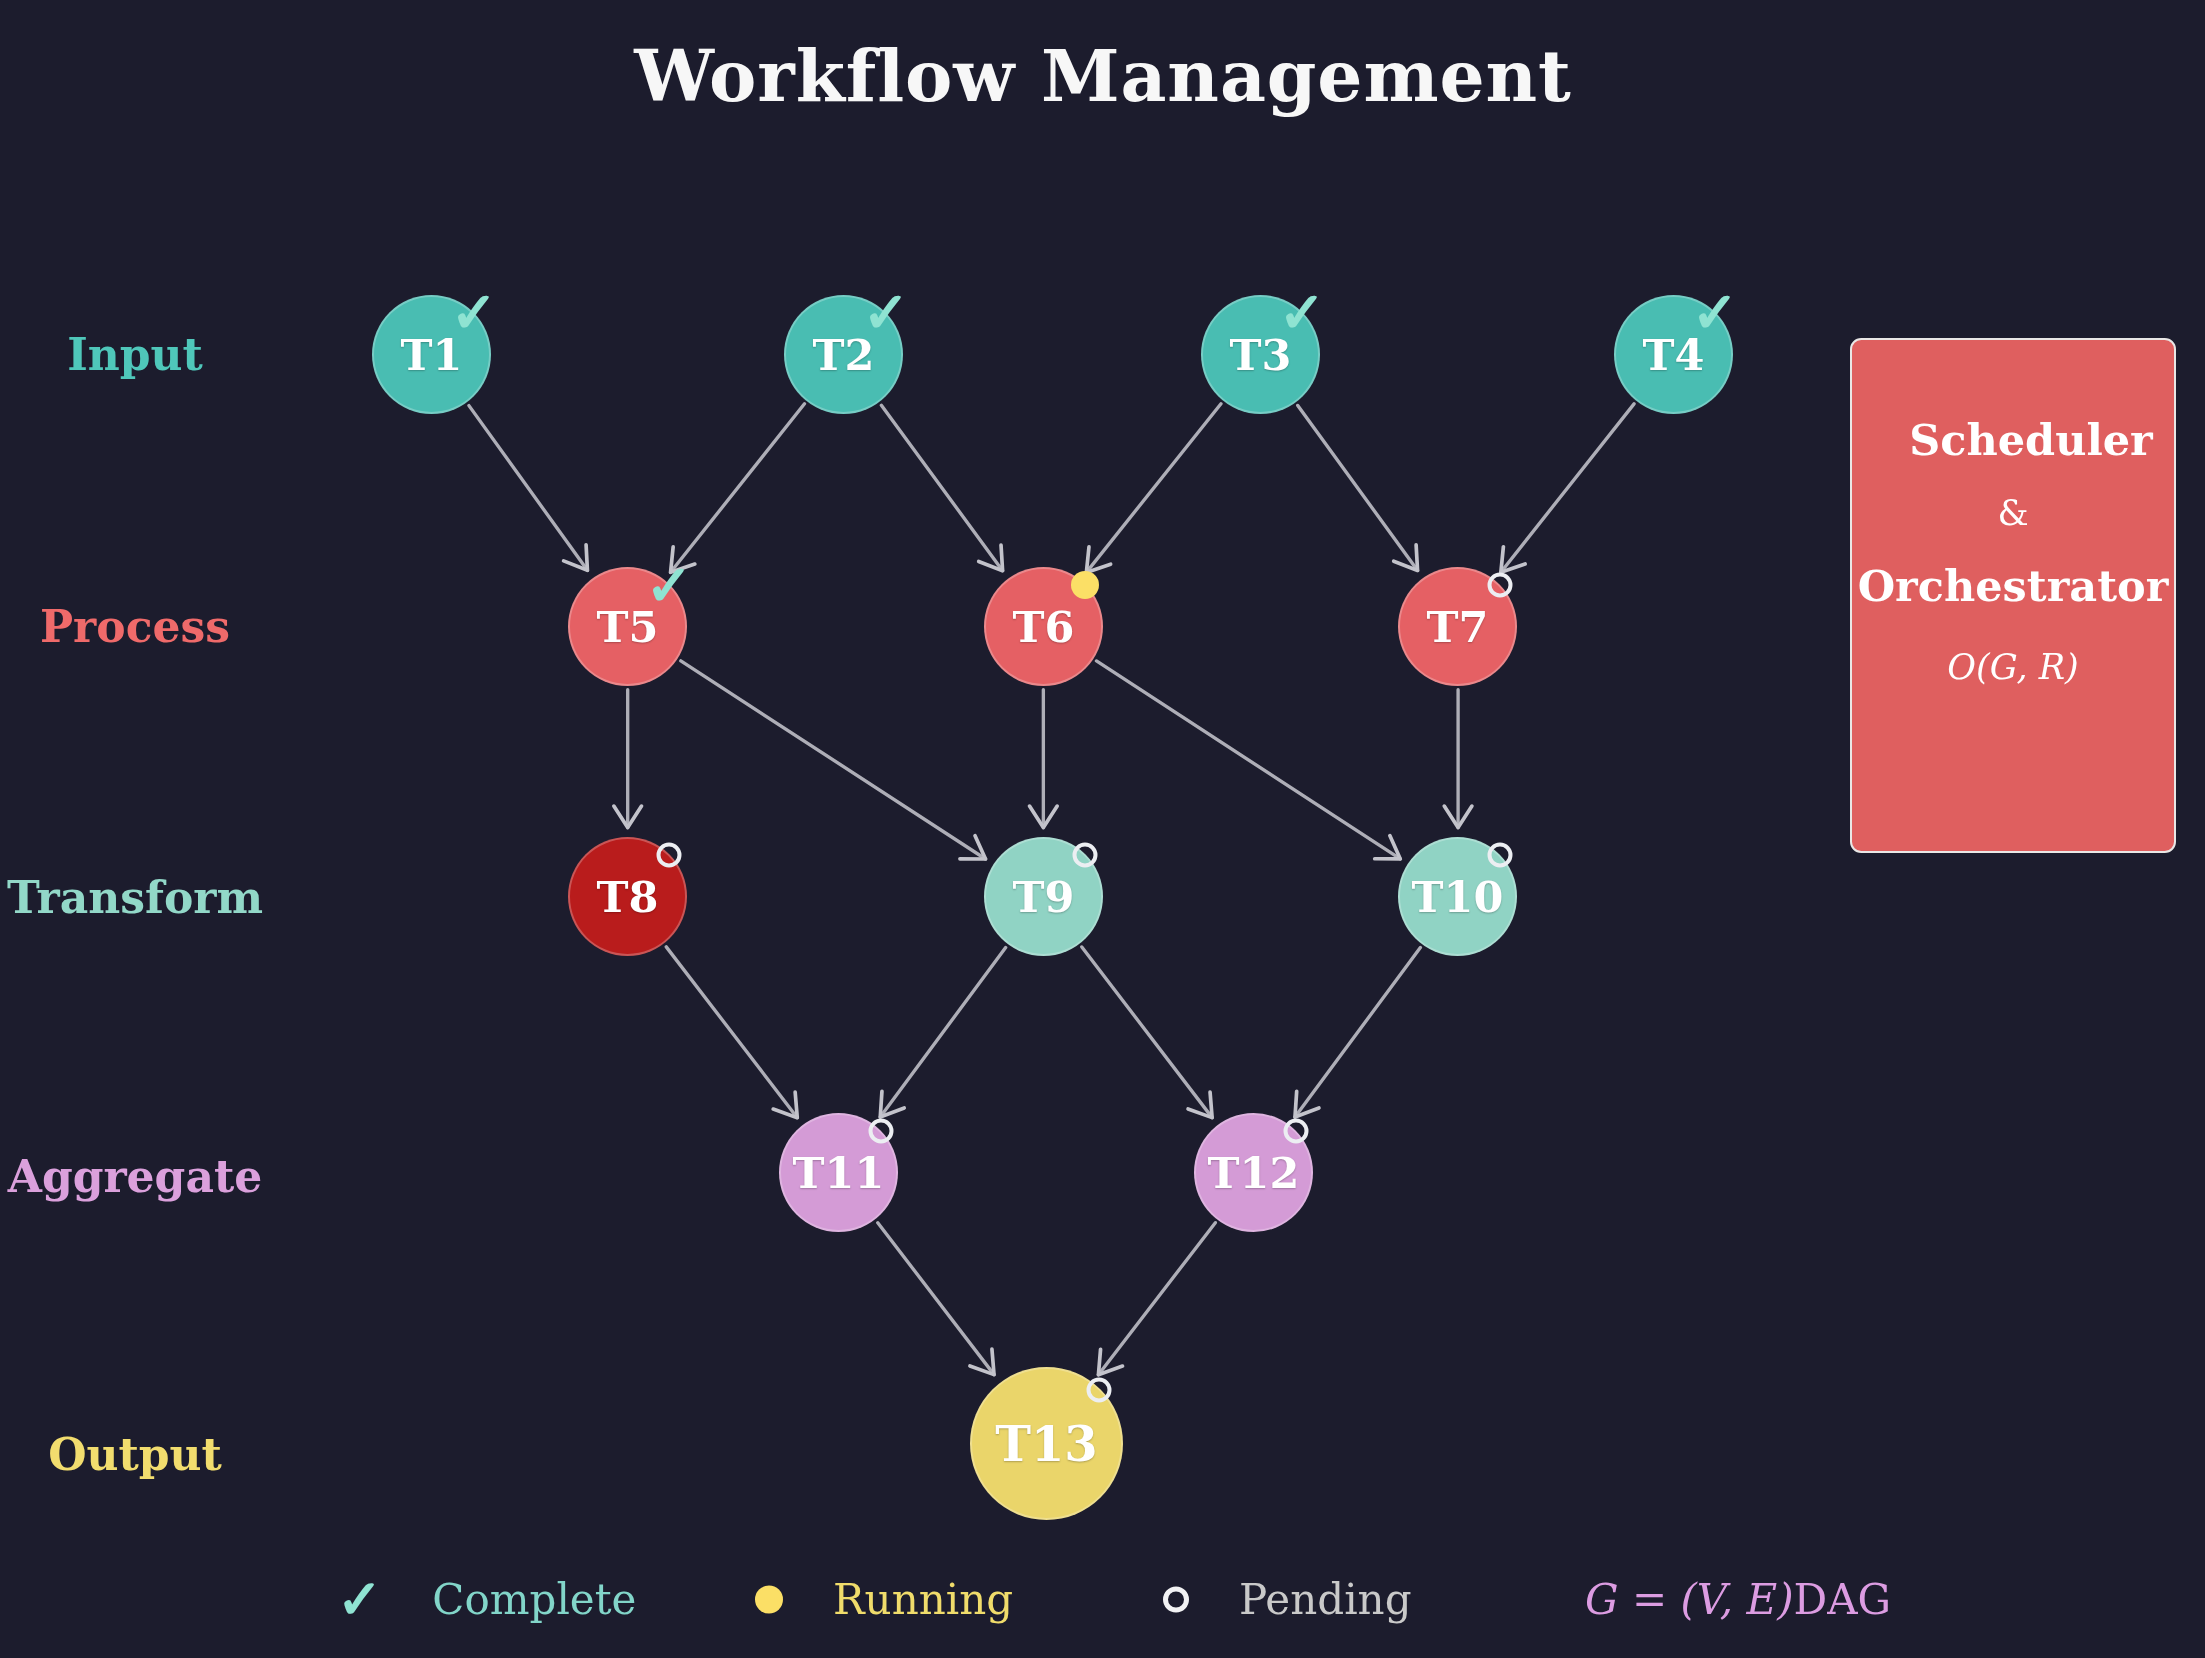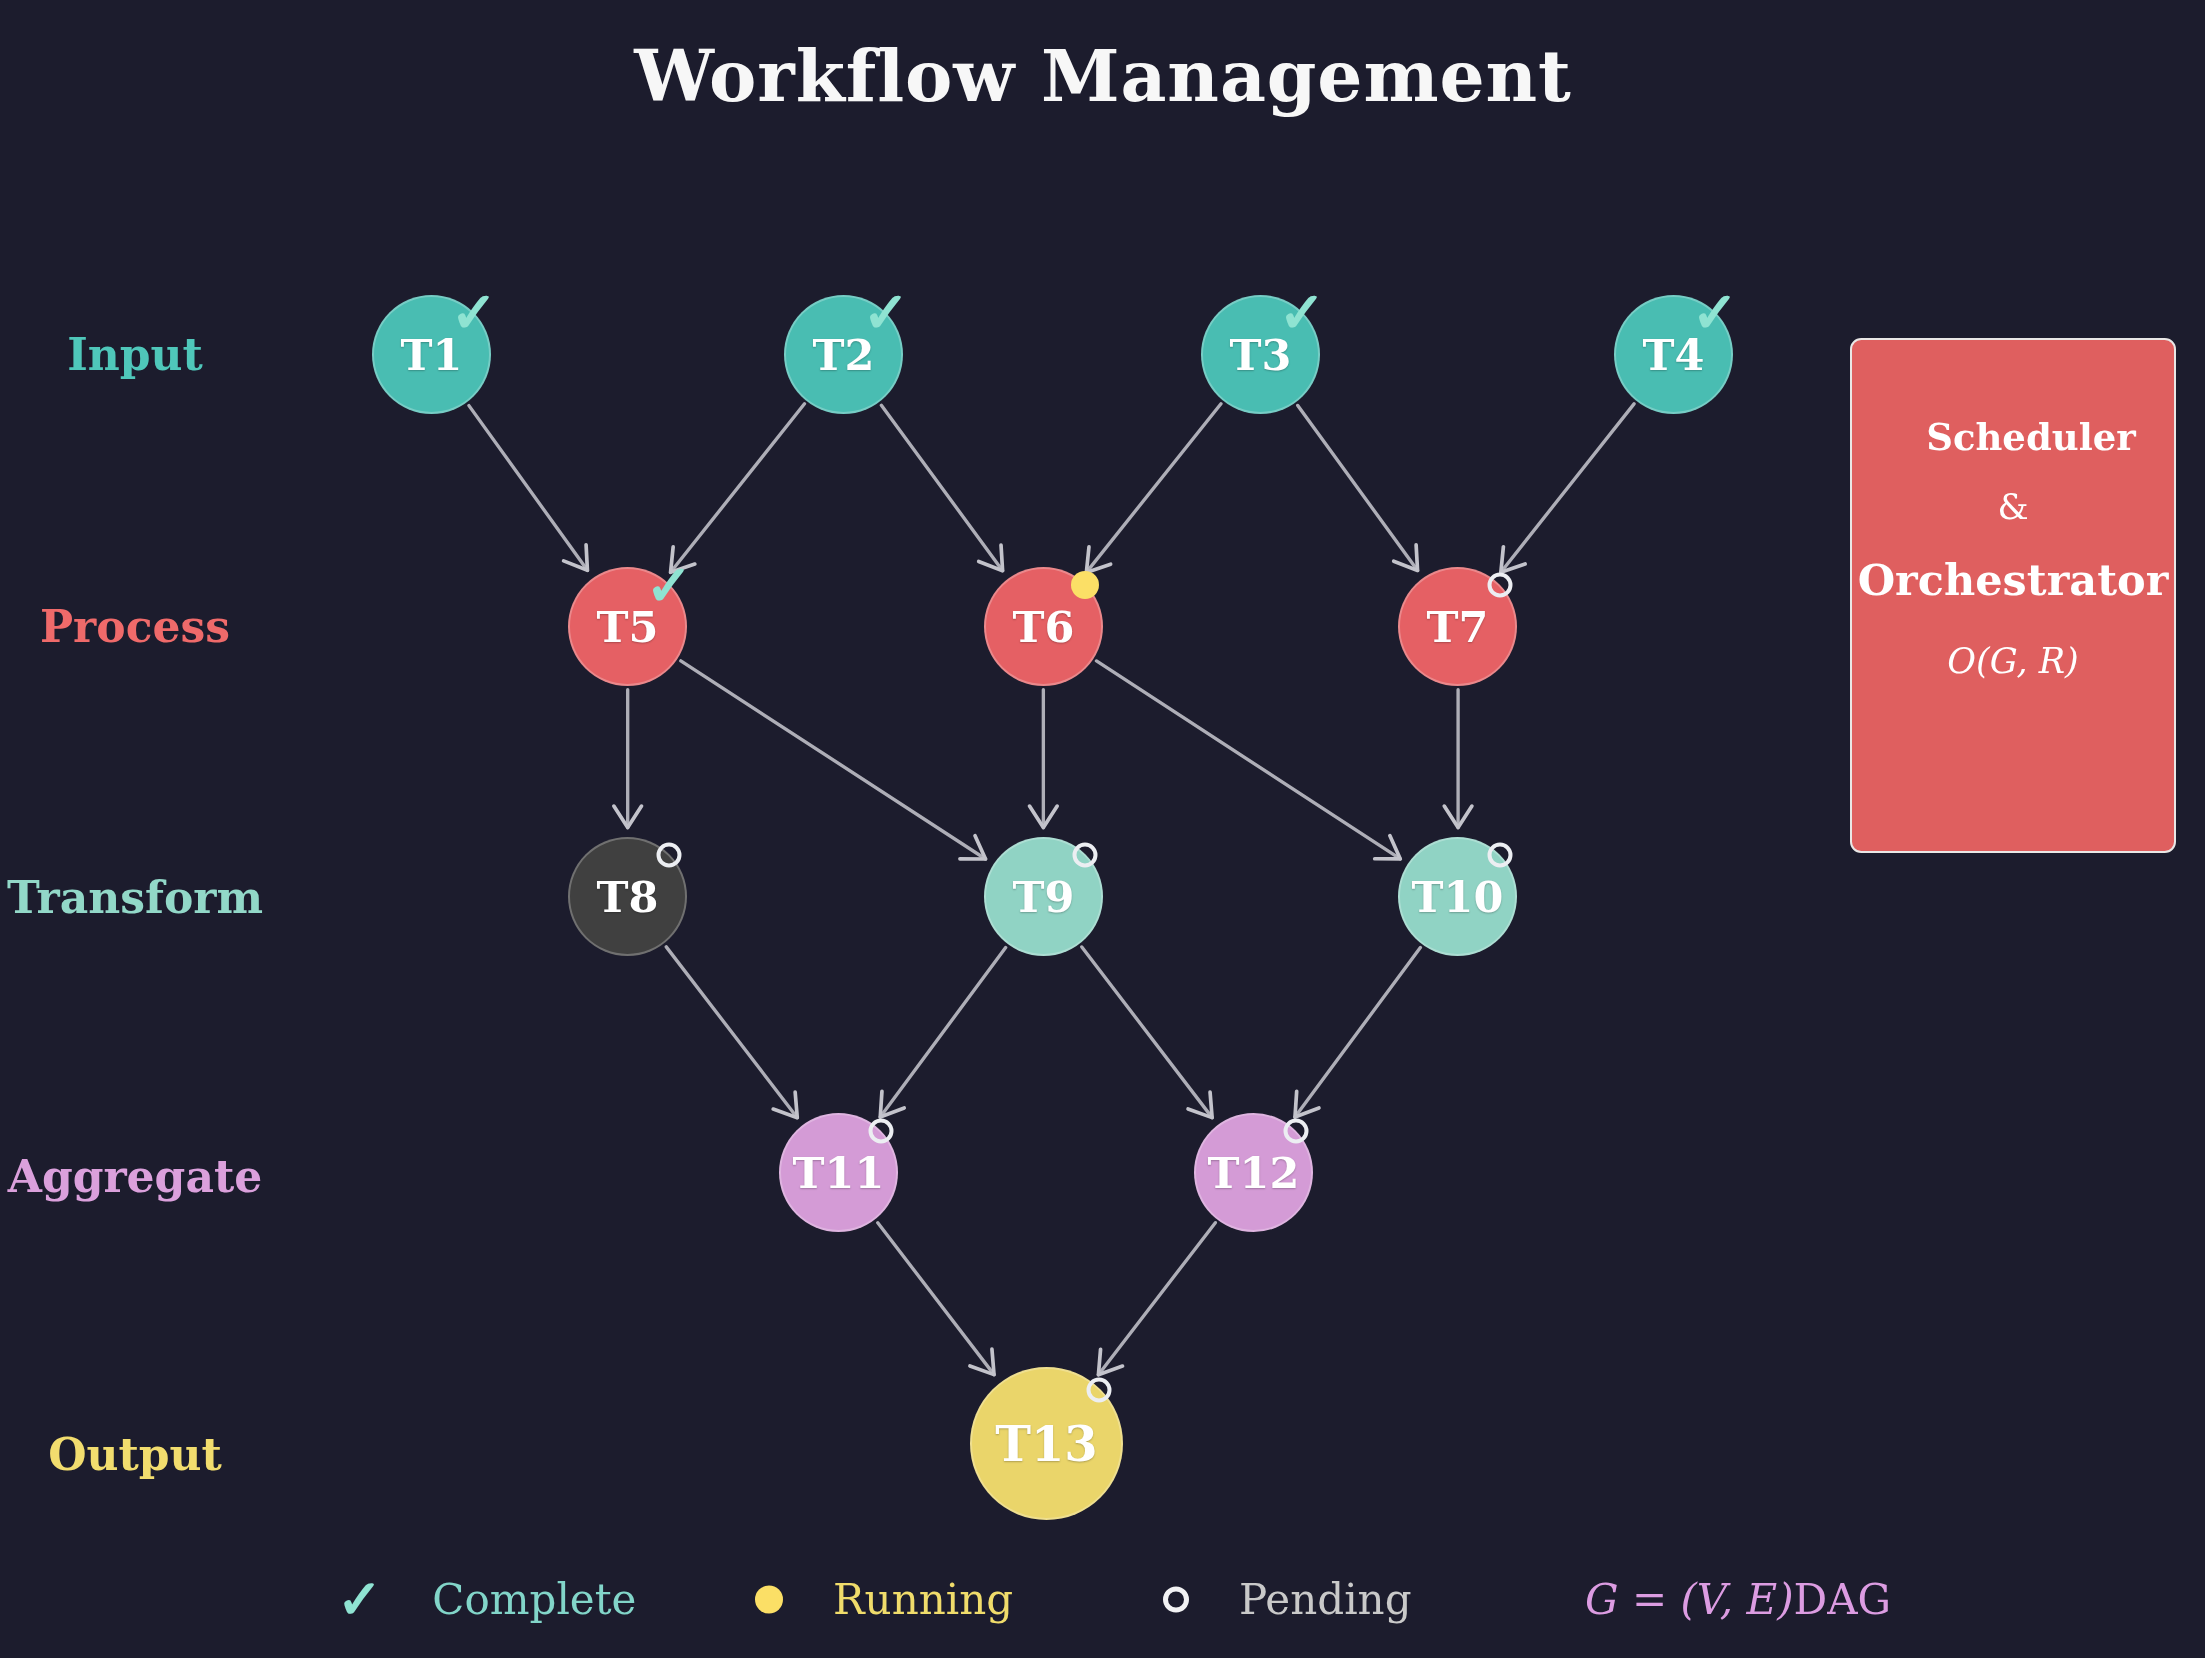--- a/index.html
+++ b/index.html
@@ -96,21 +96,21 @@
   .panel {
     position: absolute;
     left: 1850px;
     width: 326px;
     box-sizing: border-box;
     border: 2.8px solid #e9e7e6;
     border-radius: 11.2px;
     text-align: center;
     z-index: 2;
   }
-  .panel .pline1 { margin-top: 75px; font-size: 37px; font-weight: bold; padding-left: 36px; }
+  .panel .pline1 { margin-top: 75px; font-size: 43px; font-weight: bold; padding-left: 36px; }
   .panel .pamp   { margin-top: 28px; font-size: 35px; }
   .panel .pline2 { margin-top: 28px; font-size: 43px; font-weight: bold; }
   .panel .pformula { margin-top: 36px; font-size: 35px; font-style: italic; text-align: center; }
   .panel.scheduler { top: 338px; height: 515px; }
   .panel.resource  { top: 881px; height: 522px; }
   .panel.resource .pline2 { margin-top: 28px; }
   #slots {
     margin: 69px auto 0 auto;
     width: 198px;
     display: flex;
@@ -188,21 +188,21 @@
       </div>
       <div class="indicator ind-check" style="left: 669px; top: 585px; color: rgb(143, 227, 210);">✓</div>
       <div class="node" style="left: 984px; top: 567px; width: 119px; height: 119px; background: rgb(229, 96, 100);">
         <span class="node-label">T6</span>
       </div>
       <div class="indicator ind-dot" style="left: 1085px; top: 585px; background: rgb(251, 223, 102);"></div>
       <div class="node" style="left: 1398px; top: 567px; width: 119px; height: 119px; background: rgb(229, 96, 100);">
         <span class="node-label">T7</span>
       </div>
       <div class="indicator ind-ring" style="left: 1500px; top: 585px; border-color: rgb(236, 238, 242);"></div>
-      <div class="node" style="left: 568px; top: 837px; width: 119px; height: 119px; background: #404040;">
+      <div class="node" style="left: 568px; top: 837px; width: 119px; height: 119px; background: #b91c1c;">
         <span class="node-label">T8</span>
       </div>
       <div class="indicator ind-ring" style="left: 669px; top: 855px; border-color: rgb(236, 238, 242);"></div>
       <div class="node" style="left: 984px; top: 837px; width: 119px; height: 119px; background: rgb(144, 211, 196);">
         <span class="node-label">T9</span>
       </div>
       <div class="indicator ind-ring" style="left: 1085px; top: 855px; border-color: rgb(236, 238, 242);"></div>
       <div class="node" style="left: 1398px; top: 837px; width: 119px; height: 119px; background: rgb(144, 211, 196);">
         <span class="node-label">T10</span>
       </div>

